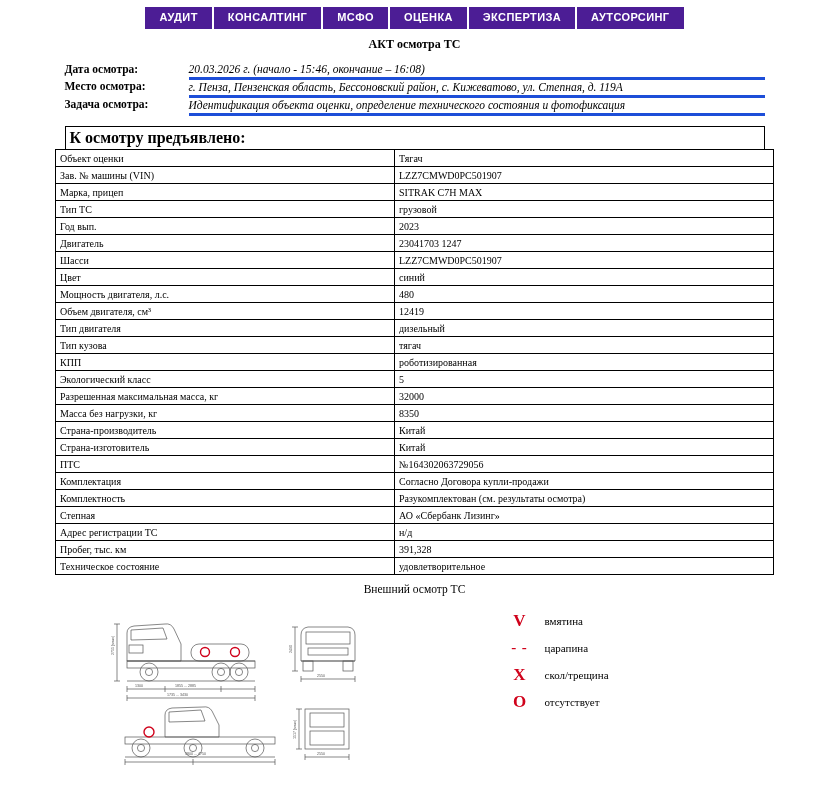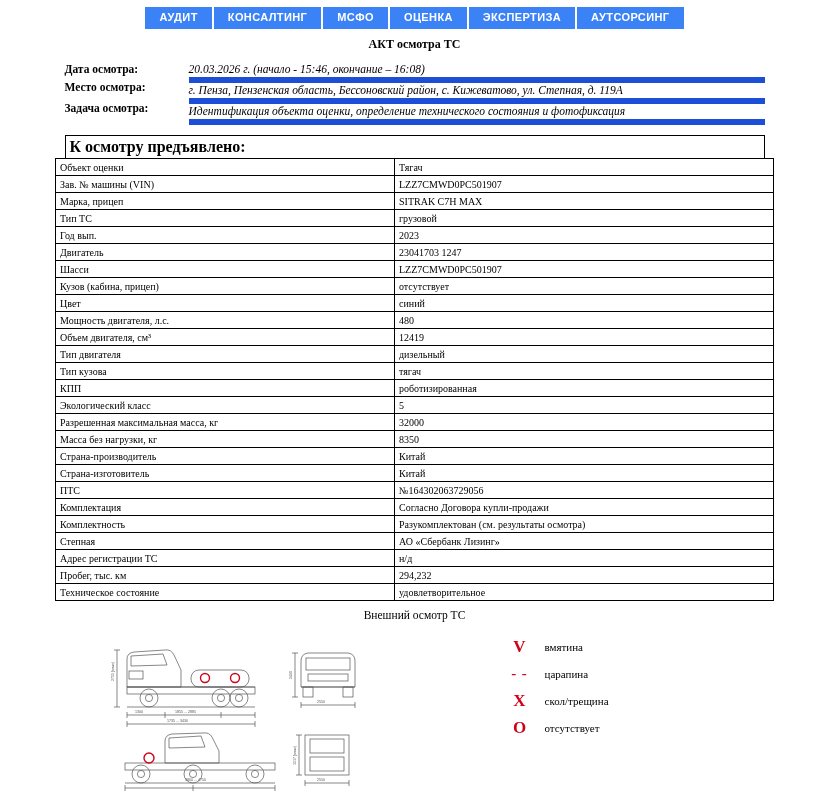--- a/index.html
+++ b/index.html
@@ -25,21 +25,21 @@
 
   
   .tabbar {
     display: flex;
     justify-content: center;
     align-items: stretch;
     margin-top: 7px;
     margin-bottom: 8px;
   }
   .tab {
-    background: #3b82f6;
+    background: #4c1d95;
     color: #ffffff;
     font-family: "Liberation Sans", sans-serif;
     font-size: 11px;
     font-weight: bold;
     letter-spacing: .4px;
     padding: 5px 14px 6px 14px;
     margin-right: 2px;
     text-align: center;
     line-height: 1;
     white-space: nowrap;
@@ -67,21 +67,21 @@
     vertical-align: top;
   }
   .meta td.lbl {
     width: 118px;
     font-weight: bold;
     white-space: nowrap;
     padding-right: 6px;
   }
   .meta td.val {
     font-style: italic;
-    border-bottom: 6px solid #1d4ed8;
+    border-bottom: 3px solid #1d4ed8;
   }
 
   
   .section-head {
     width: 700px;
     margin: 10px auto 0 auto;
     font-weight: bold;
     font-size: 16px;
     border: 1px solid #000;
     border-bottom: none;
@@ -209,24 +209,20 @@
         </tr>
         <tr>
           <td class="k">Двигатель</td>
           <td class="v">23041703 1247</td>
         </tr>
         <tr>
           <td class="k">Шасси</td>
           <td class="v">LZZ7CMWD0PC501907</td>
         </tr>
         <tr>
-          <td class="k">Кузов (кабина, прицеп)</td>
-          <td class="v">отсутствует</td>
-        </tr>
-        <tr>
           <td class="k">Цвет</td>
           <td class="v">синий</td>
         </tr>
         <tr>
           <td class="k">Мощность двигателя, л.с.</td>
           <td class="v">480</td>
         </tr>
         <tr>
           <td class="k">Объем двигателя, см³</td>
           <td class="v">12419</td>
@@ -278,21 +274,21 @@
         <tr>
           <td class="k">Степная</td>
           <td class="v">АО «Сбербанк Лизинг»</td>
         </tr>
         <tr>
           <td class="k">Адрес регистрации ТС</td>
           <td class="v">н/д</td>
         </tr>
         <tr>
           <td class="k">Пробег, тыс. км</td>
-          <td class="v">294,232</td>
+          <td class="v">391,328</td>
         </tr>
         <tr>
           <td class="k">Техническое состояние</td>
           <td class="v">удовлетворительное</td>
         </tr>
       </tbody>
   </table>
 
   <div class="ext-title">Внешний осмотр ТС</div>
 

